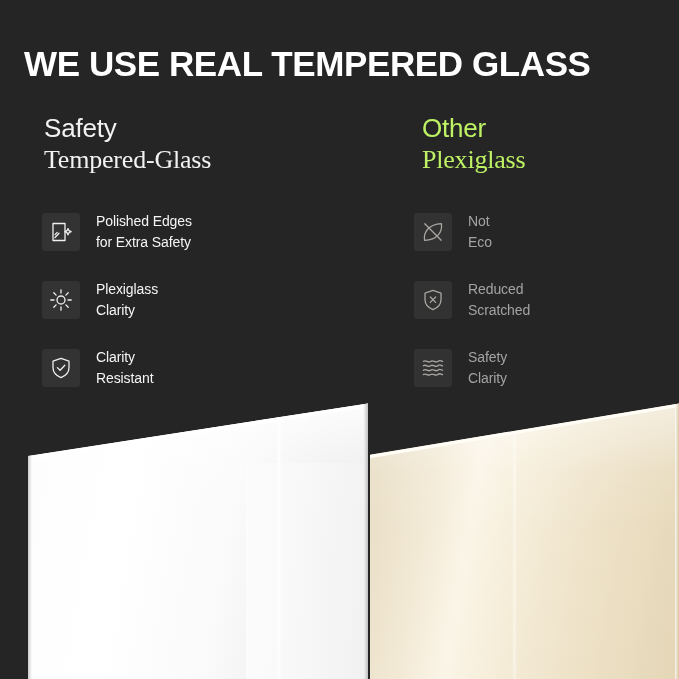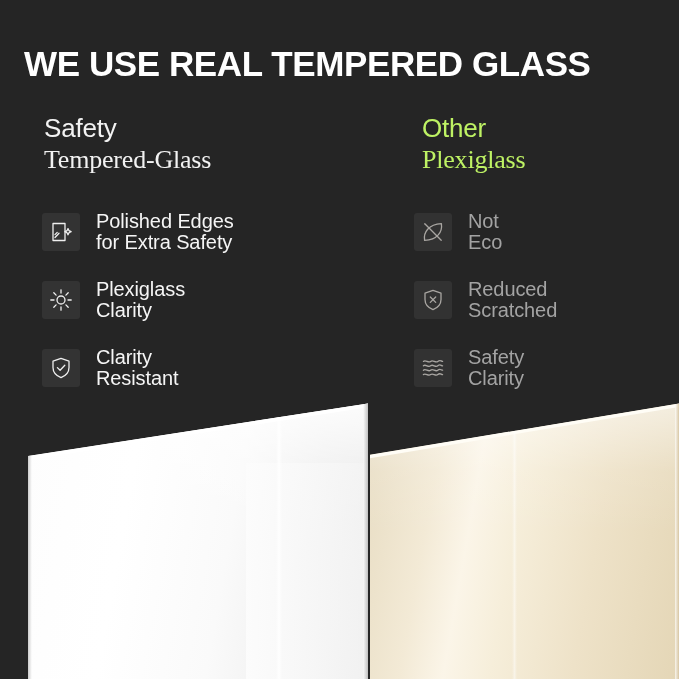--- a/index.html
+++ b/index.html
@@ -73,21 +73,21 @@
     justify-content: center;
   }
   #column-right .icon-tile { background: #323232; }
 
   .icon-tile svg { display: block; }
   #column-left  .icon-tile svg { stroke: #efefef; }
   #column-right .icon-tile svg { stroke: #a9a6a2; }
 
   .feature-label {
     margin-left: 16px;
-    font-size: 20px;
+    font-size: 14px;
     line-height: 21px;
     letter-spacing: -0.1px;
   }
   #column-left  .feature-label { color: #f5f5f5; }
   #column-right .feature-label { color: #a3a3a3; }
   .feature-label .line2 { display: block; }
 
   
   #photo {
     position: absolute;

